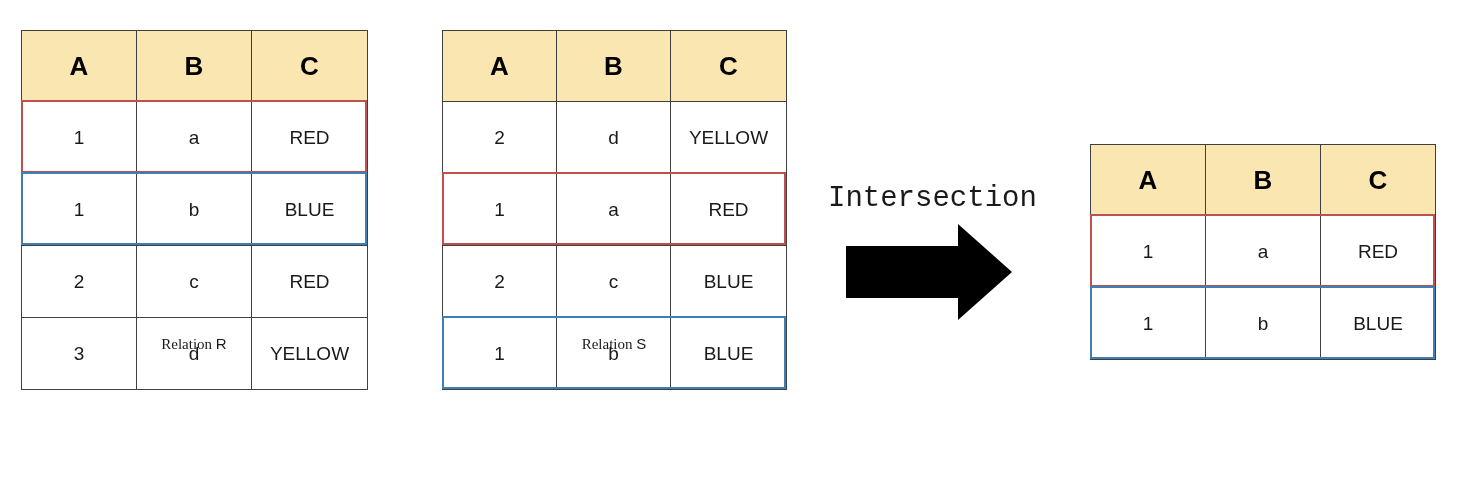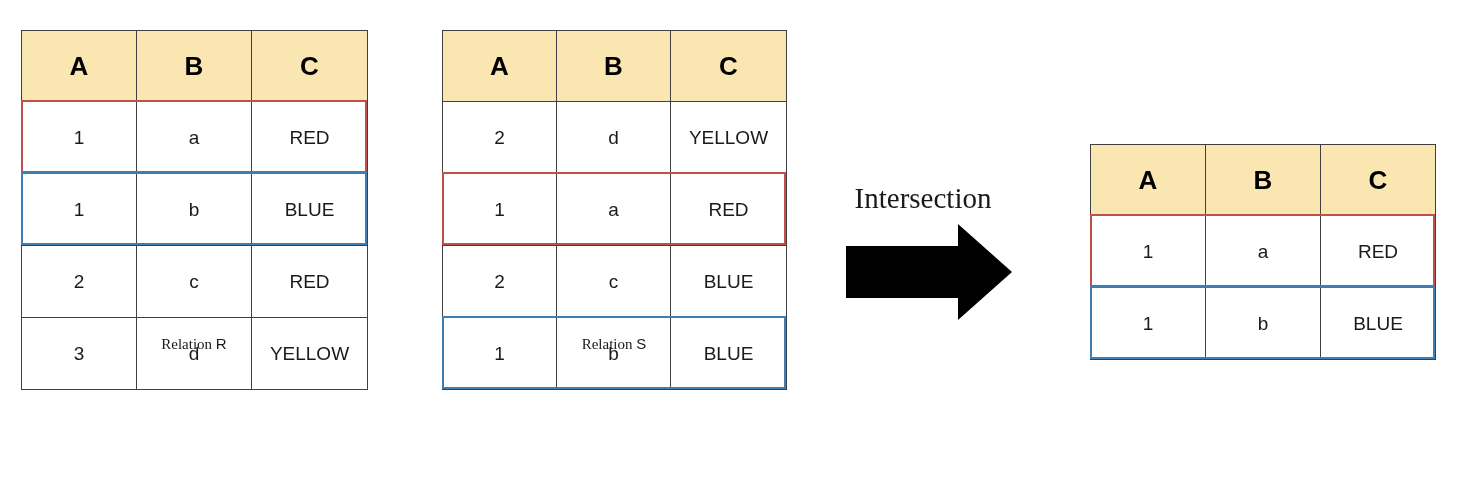--- a/index.html
+++ b/index.html
@@ -85,21 +85,21 @@
     top: 182px;
     width: 220px;
     height: 140px;
   }
   .arrow-label {
     position: absolute;
     left: 0;
     top: 0;
     width: 190px;
     text-align: center;
-    font-family: Liberation Serif, serif;
+    font-family: Liberation Mono, monospace;
     font-size: 29px;
     color: #1a1a1a;
     white-space: nowrap;
   }
   .arrow-svg {
     position: absolute;
     left: 18px;
     top: 42px;
   }
 </style>

